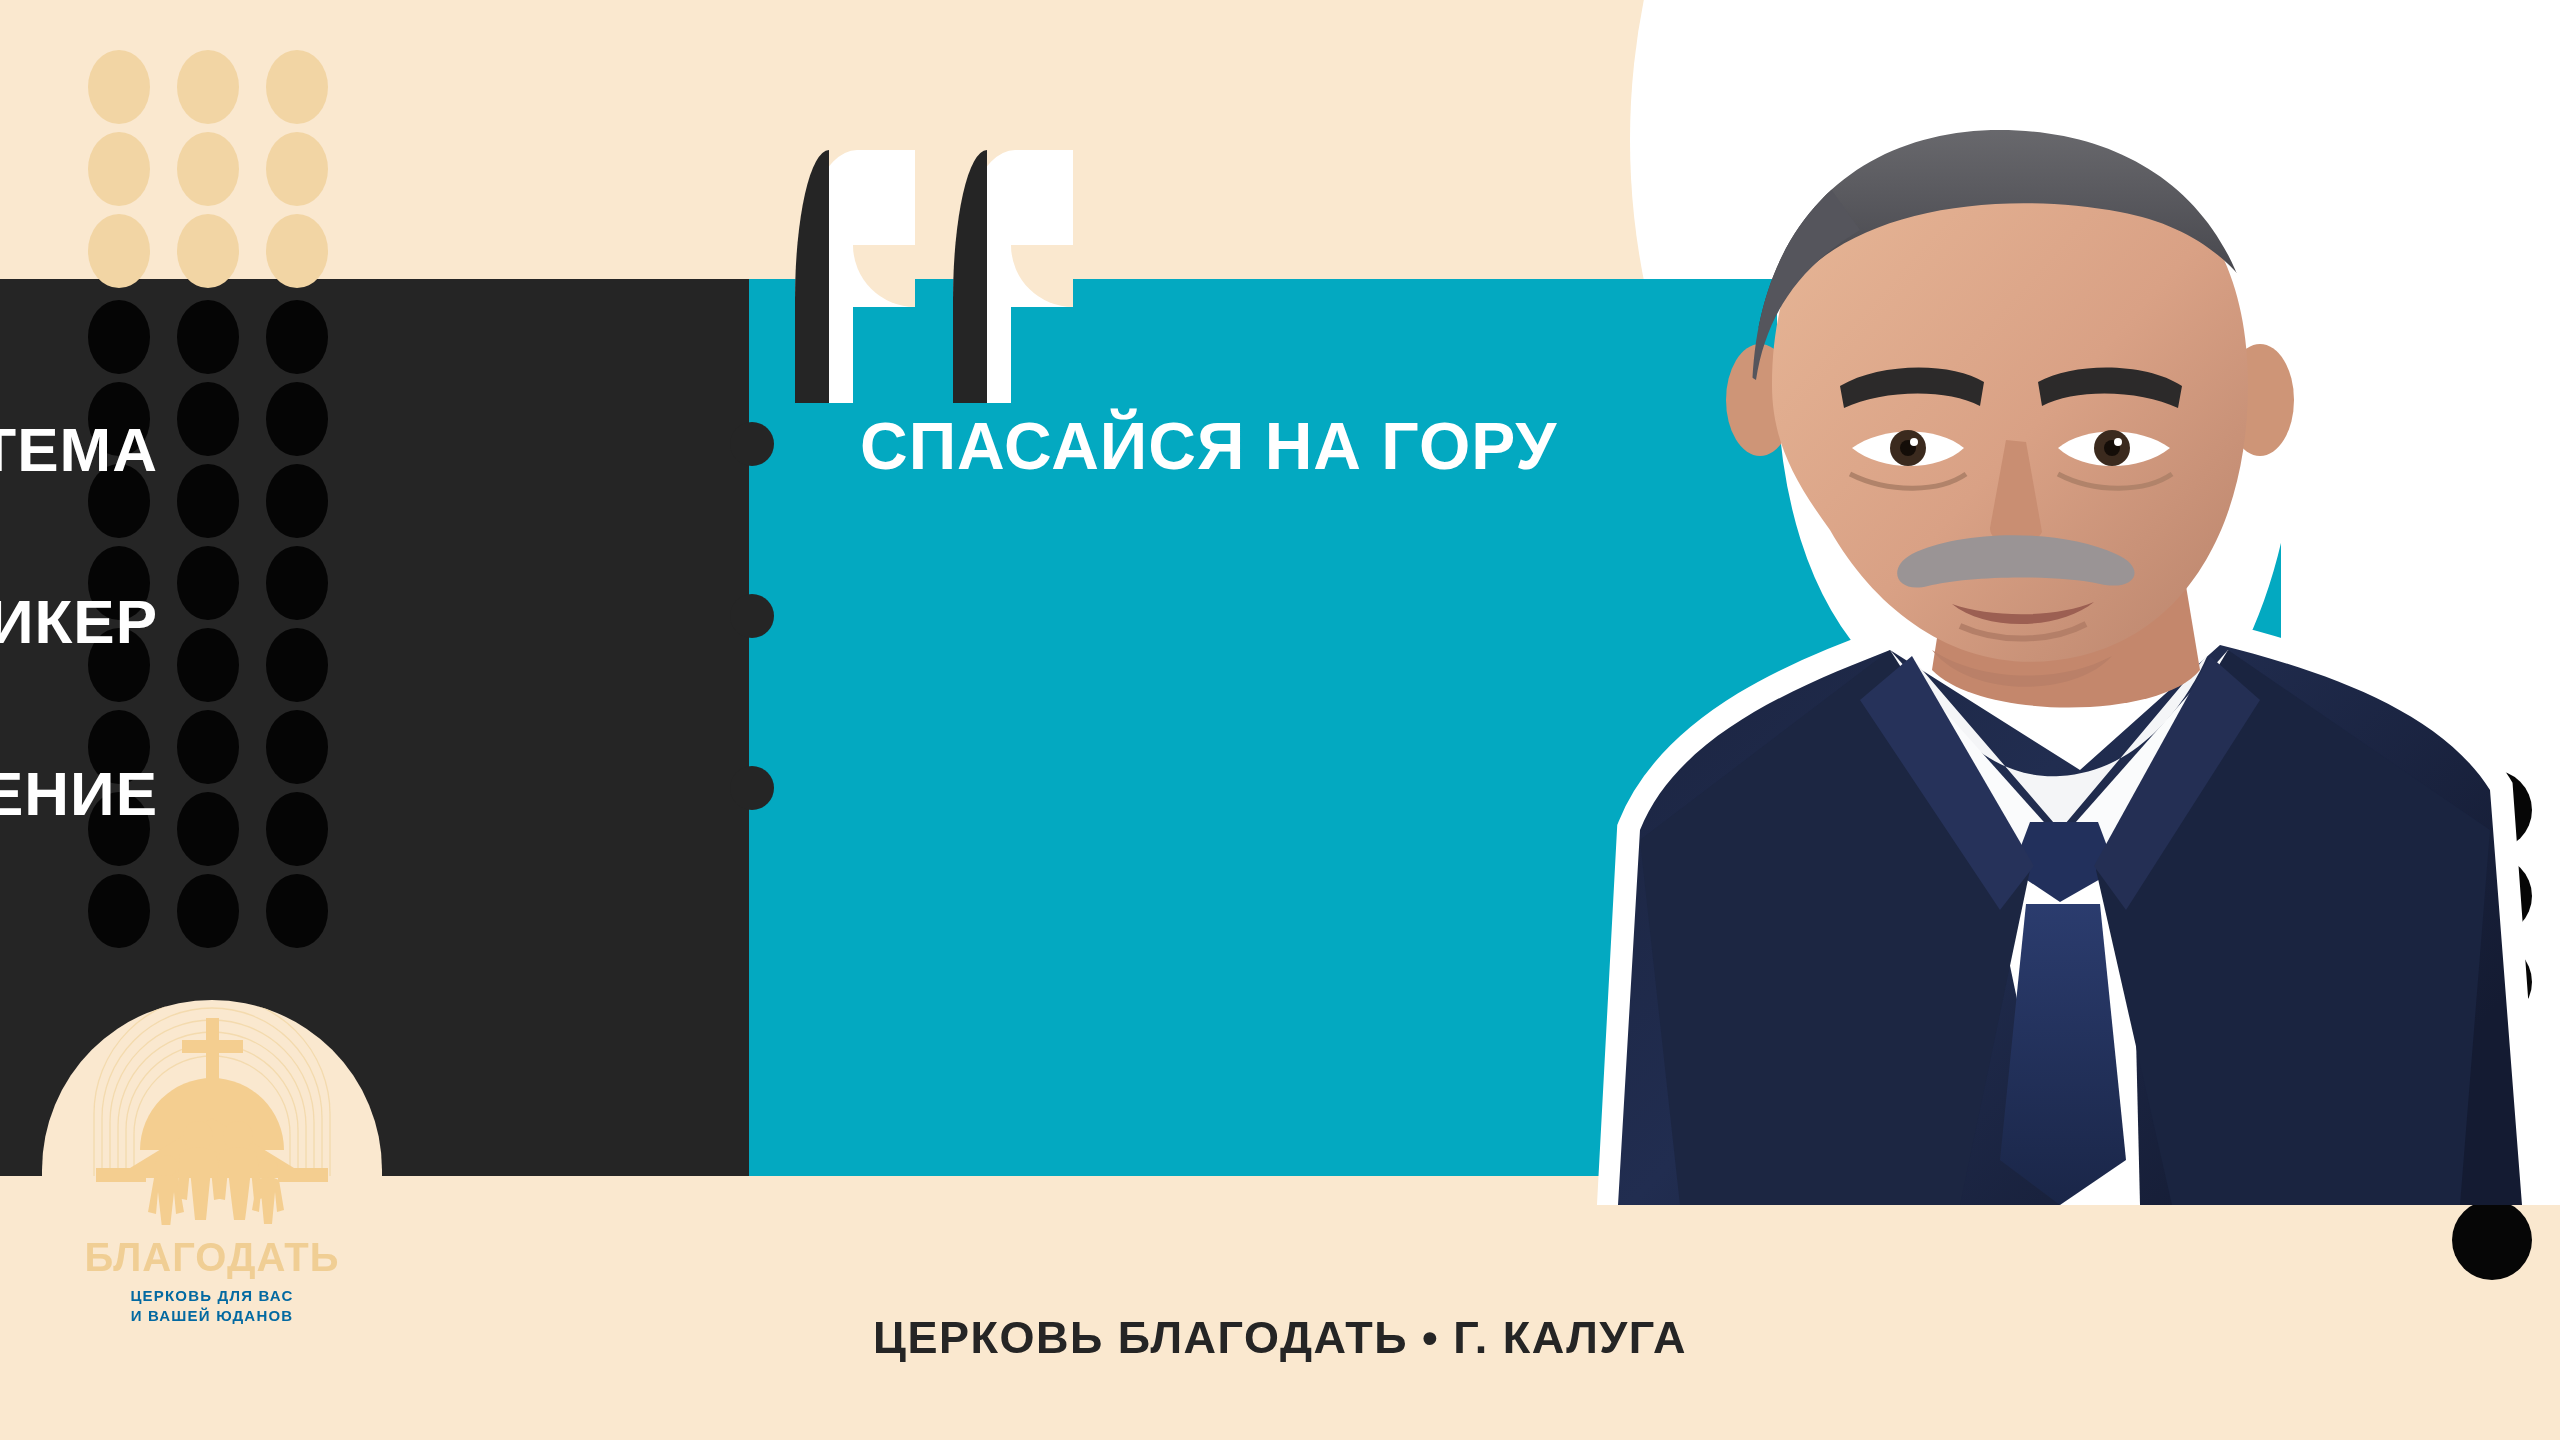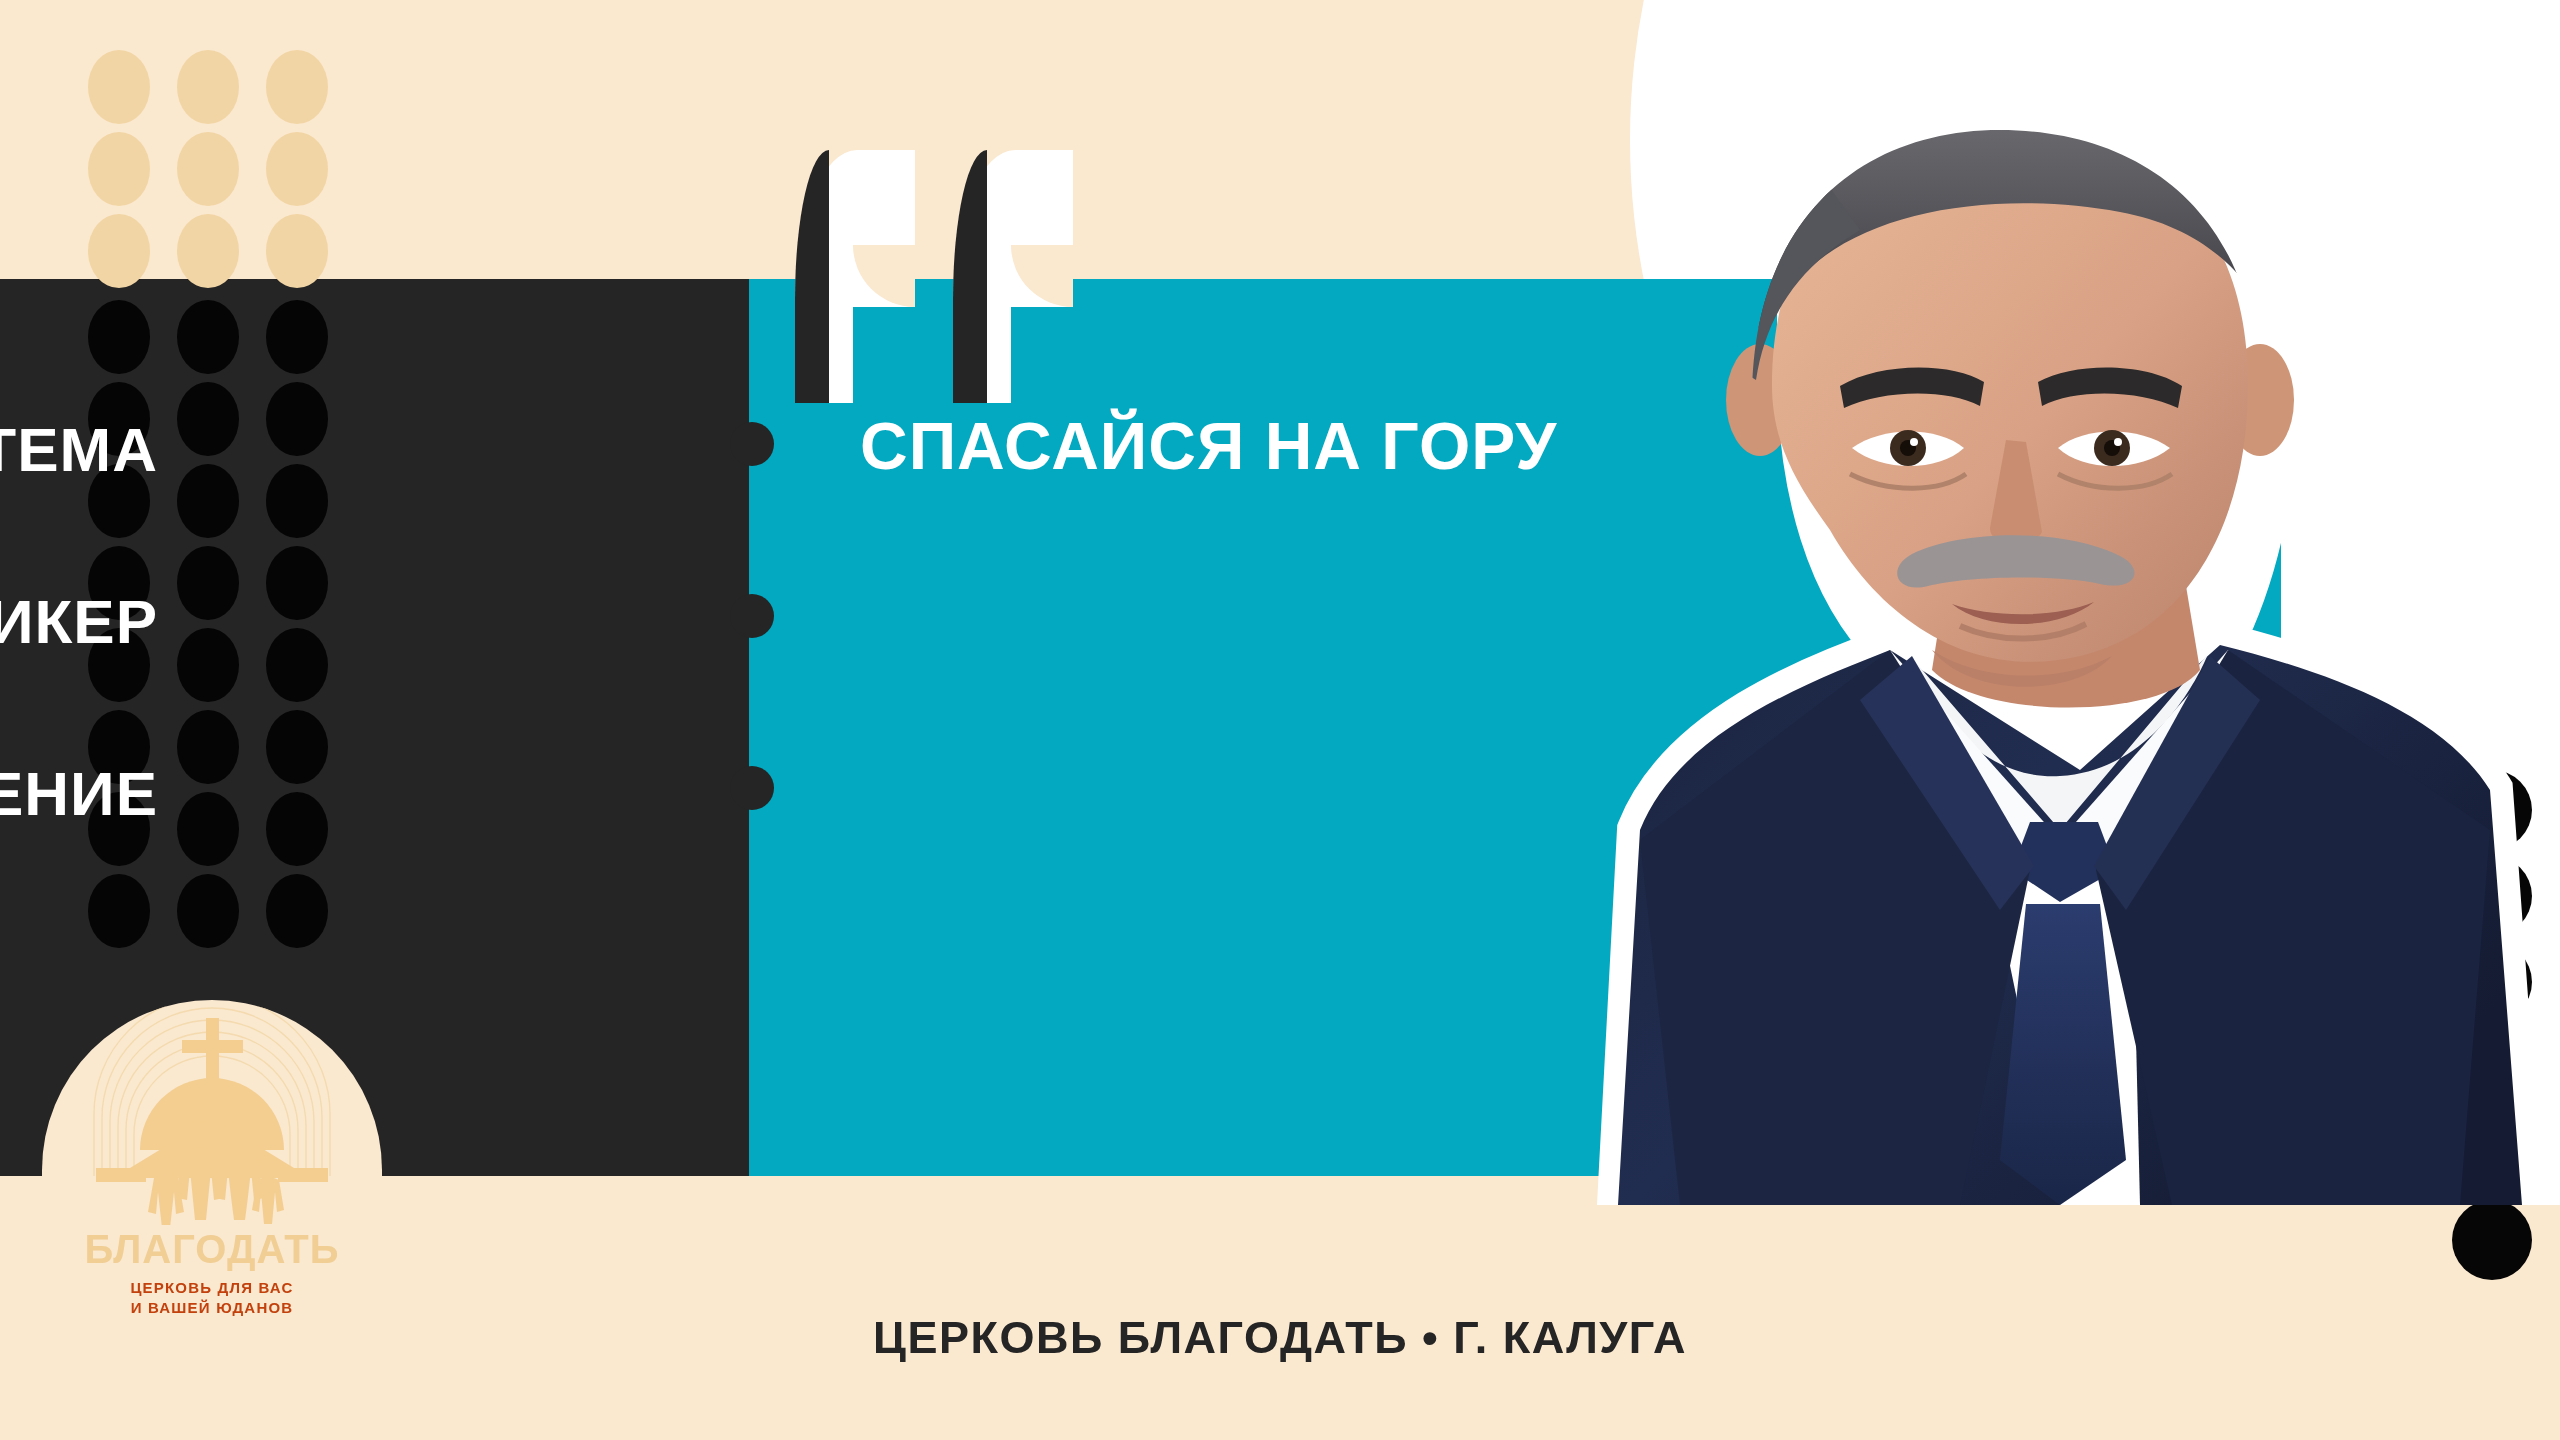--- a/index.html
+++ b/index.html
@@ -145,29 +145,29 @@
     width:340px;height:440px;
     background:#FAE8CF;
     border-top-left-radius:170px;
     border-top-right-radius:170px;
     z-index:8;
     text-align:center;
     overflow:hidden;
   }
   .logo-mark{position:relative;width:340px;height:225px;}
   .logo-name{
-    margin-top:2px;
+    margin-top:10px;
     color:#F0CE94;
     font-size:40px;
     font-weight:700;
     letter-spacing:1px;
   }
   .logo-sub{
     margin-top:6px;
-    color:#c2410c;
+    color:#0369a1;
     font-size:15px;
     font-weight:700;
     line-height:1.35;
     letter-spacing:1.2px;
   }
 
   
   .footer{
     position:absolute;
     left:0;top:1312px;

